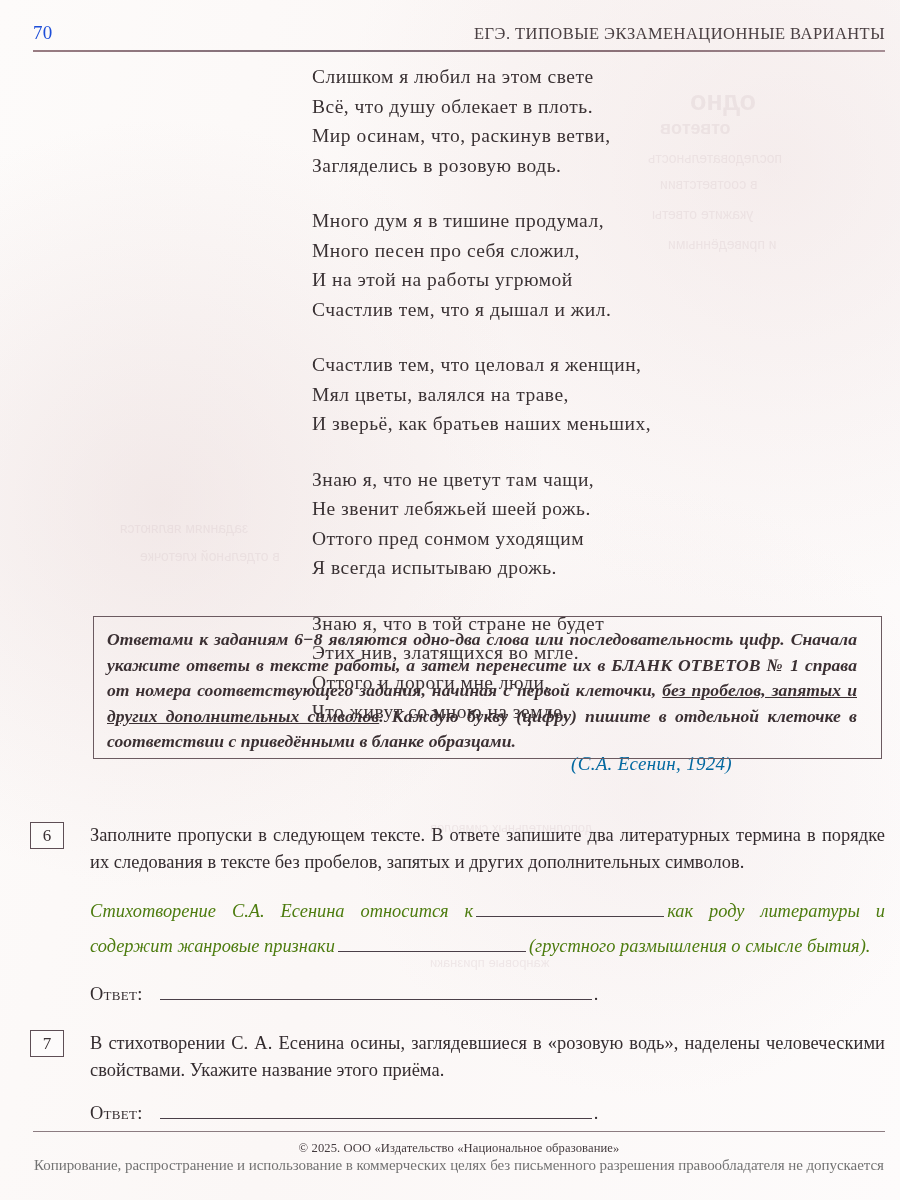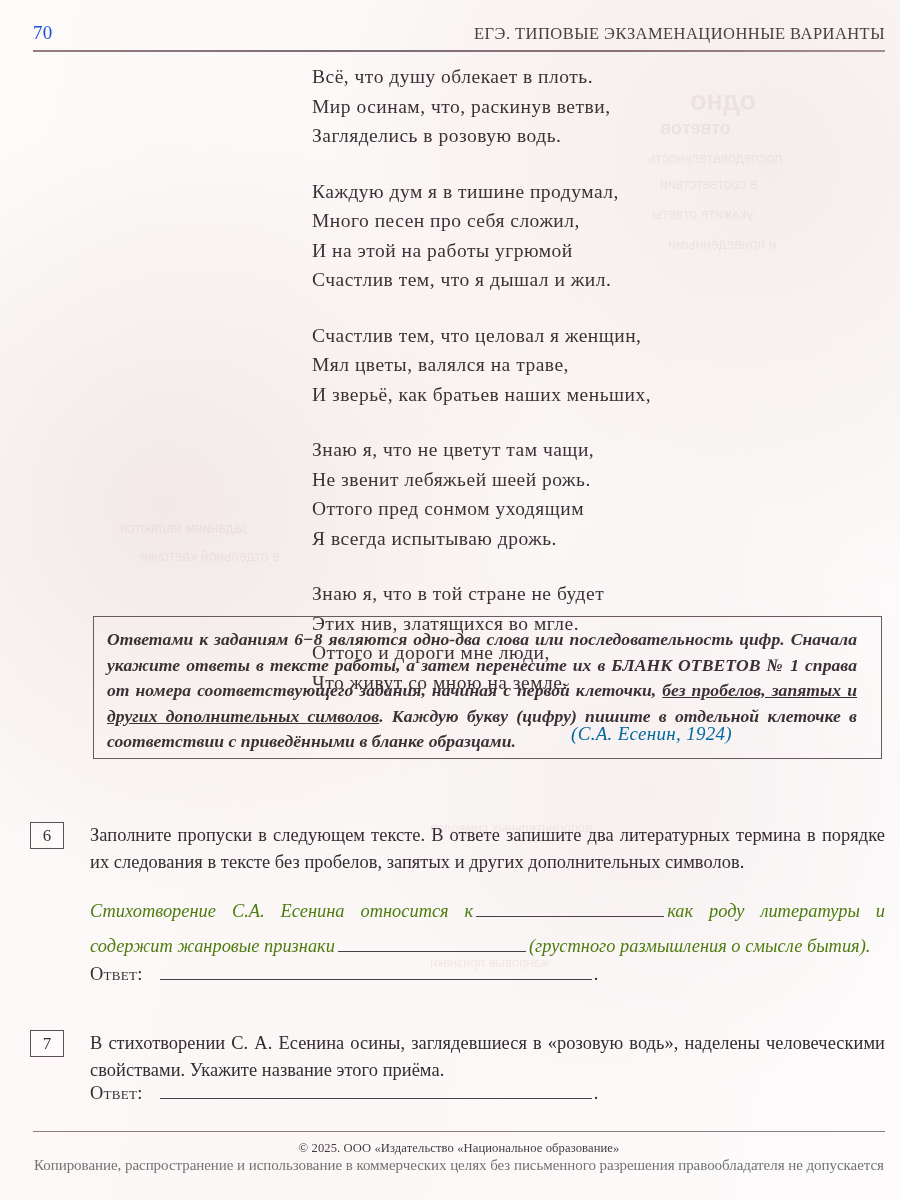--- a/index.html
+++ b/index.html
@@ -157,20 +157,21 @@
   }
   .blank-line {
     display: inline-block;
     width: 188px;
     border-bottom: 1.4px solid #4a3f48;
     vertical-align: baseline;
     height: 14px;
     margin: 0 3px;
   }
   .answer-row {
+    margin-top: 20px;
     display: flex;
     align-items: baseline;
   }
   .answer-label {
     font-size: 18.4px;
     letter-spacing: 0.3px;
     color: #342c2f;
     font-variant: small-caps;
   }
   .answer-line {
@@ -234,26 +235,27 @@
   <div class="bleed" style="left:430px; top:955px; font-size:13px;">жанровые признаки</div>
 
   <div class="header">
     <div class="folio">70</div>
     <div class="running-title">ЕГЭ. ТИПОВЫЕ ЭКЗАМЕНАЦИОННЫЕ ВАРИАНТЫ</div>
   </div>
   <div class="header-rule"></div>
 
   <div class="poem">
     <div class="stanza">
+      <div class="verse">Слишком я любил на этом свете</div>
       <div class="verse">Всё, что душу облекает в плоть.</div>
       <div class="verse">Мир осинам, что, раскинув ветви,</div>
       <div class="verse">Загляделись в розовую водь.</div>
     </div>
     <div class="stanza">
-      <div class="verse">Каждую дум я в тишине продумал,</div>
+      <div class="verse">Много дум я в тишине продумал,</div>
       <div class="verse">Много песен про себя сложил,</div>
       <div class="verse">И на этой на работы угрюмой</div>
       <div class="verse">Счастлив тем, что я дышал и жил.</div>
     </div>
     <div class="stanza">
       <div class="verse">Счастлив тем, что целовал я женщин,</div>
       <div class="verse">Мял цветы, валялся на траве,</div>
       <div class="verse">И зверьё, как братьев наших меньших,</div>
     </div>
     <div class="stanza">

